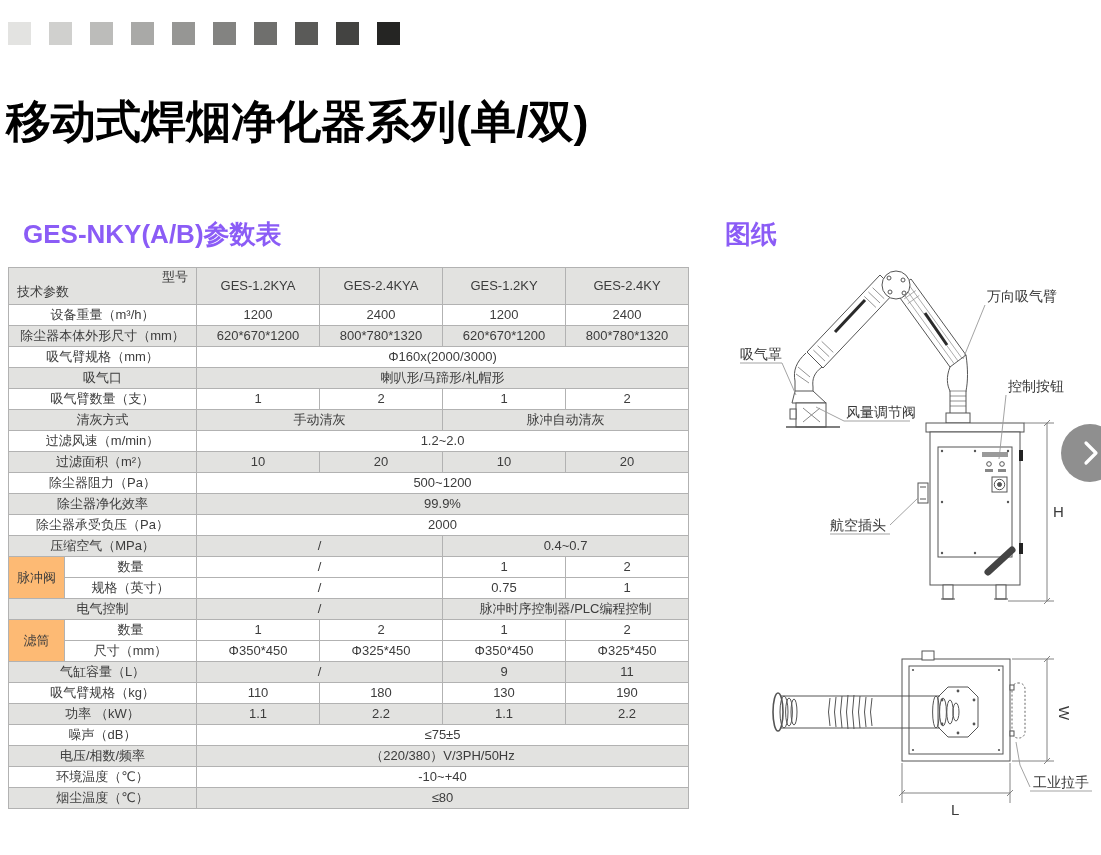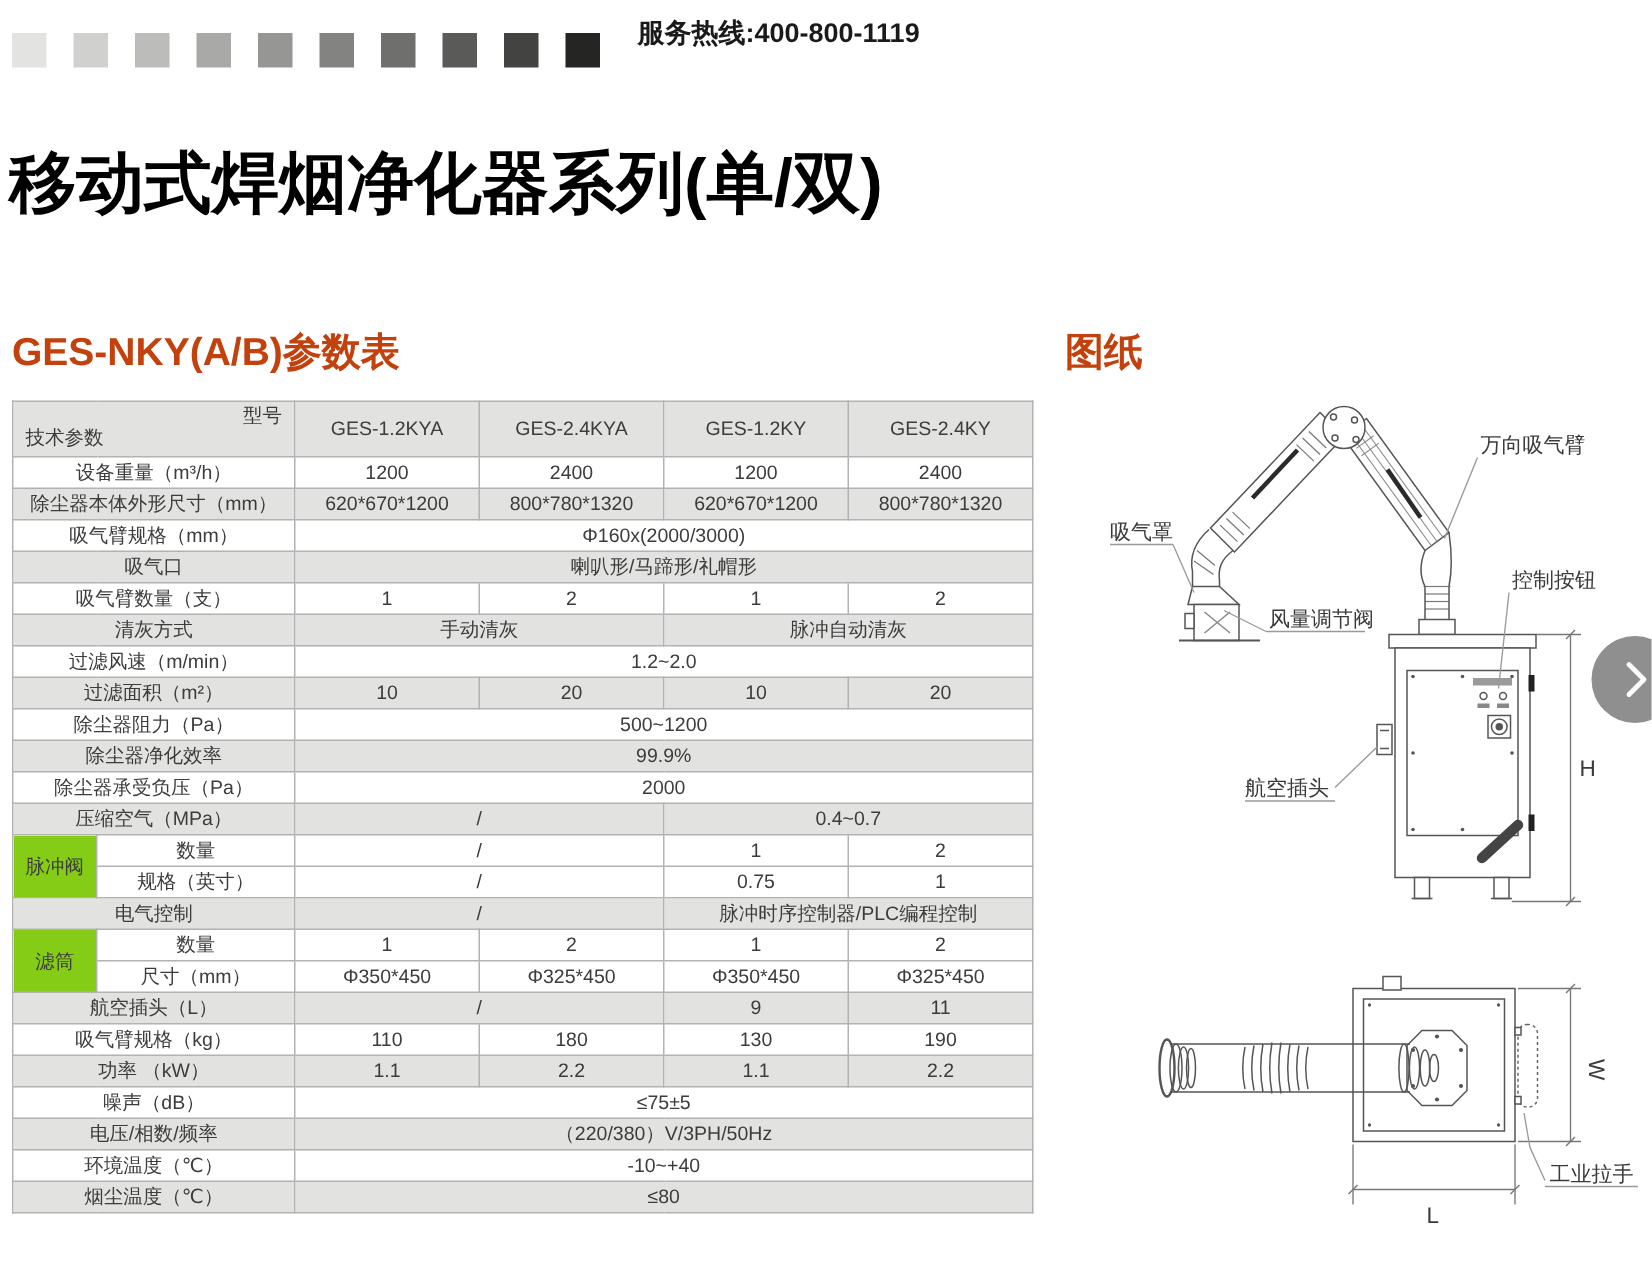--- a/index.html
+++ b/index.html
@@ -7,34 +7,34 @@
        font-family:"Liberation Sans","DejaVu Sans",sans-serif;}
   
   .squares{position:absolute;left:8px;top:22px;display:flex;gap:18px;}
   .sq{width:23px;height:23px;}
   .header-text{position:absolute;left:425px;top:10px;color:#1a1a1a;}
   .tagline{font-size:19px;font-weight:bold;letter-spacing:1px;line-height:25px;}
   .hotline{font-size:18px;font-weight:bold;line-height:25px;}
   
   .page-title{position:absolute;left:6px;top:92px;font-size:45px;font-weight:bold;
               color:#000000;letter-spacing:0px;white-space:nowrap;}
-  .sec-title{position:absolute;top:217px;font-size:26px;font-weight:bold;color:#c2410c;white-space:nowrap;}
+  .sec-title{position:absolute;top:217px;font-size:26px;font-weight:bold;color:#8b5cf6;white-space:nowrap;margin-left:15px;}
   .sec-left{left:8px;}
   .sec-right{left:710px;}
   
   .spec-wrap{position:absolute;left:8px;top:267px;}
   table{border-collapse:collapse;table-layout:fixed;width:680px;font-size:13px;color:#3c3c3c;}
   td,th{border:1px solid #b2b2b2;text-align:center;height:20px;padding:0 2px;
         font-weight:normal;line-height:1.05;overflow:hidden;white-space:nowrap;}
   tr.shade td,tr.shade th{background:#e2e2e0;}
   th.corner{height:36px;position:relative;
      background-image:linear-gradient(to bottom right,rgba(0,0,0,0) 49.5%,#9b9b9b 49.5%,#9b9b9b 50.6%,rgba(0,0,0,0) 50.6%);}
   .corner-top{position:absolute;top:2px;right:8px;font-size:13px;text-align:center;}
   .corner-bottom{position:absolute;bottom:5px;left:8px;font-size:13px;}
-  td.group{background:#84cc16;}
+  td.group{background:#fdba74;}
   
   .drawing{position:absolute;left:700px;top:255px;}
   .drawing text{font-size:14px;fill:#3a3a3a;font-family:"Liberation Sans","DejaVu Sans",sans-serif;}
   .drawing .dim{font-size:15px;}
   
   .next-btn{position:absolute;left:1061px;top:424px;width:58px;height:58px;border-radius:50%;
             background:#8f8f8f;display:flex;align-items:center;justify-content:center;cursor:pointer;}
 </style>
 </head>
 <body>
@@ -46,21 +46,20 @@
     <div class="sq" style="background: rgb(169, 169, 167);"></div>
     <div class="sq" style="background: rgb(150, 150, 148);"></div>
     <div class="sq" style="background: rgb(131, 131, 129);"></div>
     <div class="sq" style="background: rgb(111, 111, 109);"></div>
     <div class="sq" style="background: rgb(90, 90, 88);"></div>
     <div class="sq" style="background: rgb(67, 67, 65);"></div>
     <div class="sq" style="background: rgb(37, 37, 35);"></div>
   </div>
 
 <div class="header-text">
-  <div class="hotline">服务热线:400-800-1119</div>
 </div>
 
 <div class="page-title">移动式焊烟净化器系列(单/双)</div>
 
 <div class="sec-title sec-left">GES-NKY(A/B)参数表</div>
 <div class="sec-title sec-right">图纸</div>
 
 <div class="spec-wrap">
 <table>
   <colgroup>
@@ -173,21 +172,21 @@
           <td>2</td>
         </tr>
         <tr>
           <td>尺寸（mm）</td>
           <td>Φ350*450</td>
           <td>Φ325*450</td>
           <td>Φ350*450</td>
           <td>Φ325*450</td>
         </tr>
         <tr class="shade">
-          <td colspan="2">航空插头（L）</td>
+          <td colspan="2">气缸容量（L）</td>
           <td colspan="2">/</td>
           <td>9</td>
           <td>11</td>
         </tr>
         <tr>
           <td colspan="2">吸气臂规格（kg）</td>
           <td>110</td>
           <td>180</td>
           <td>130</td>
           <td>190</td>

